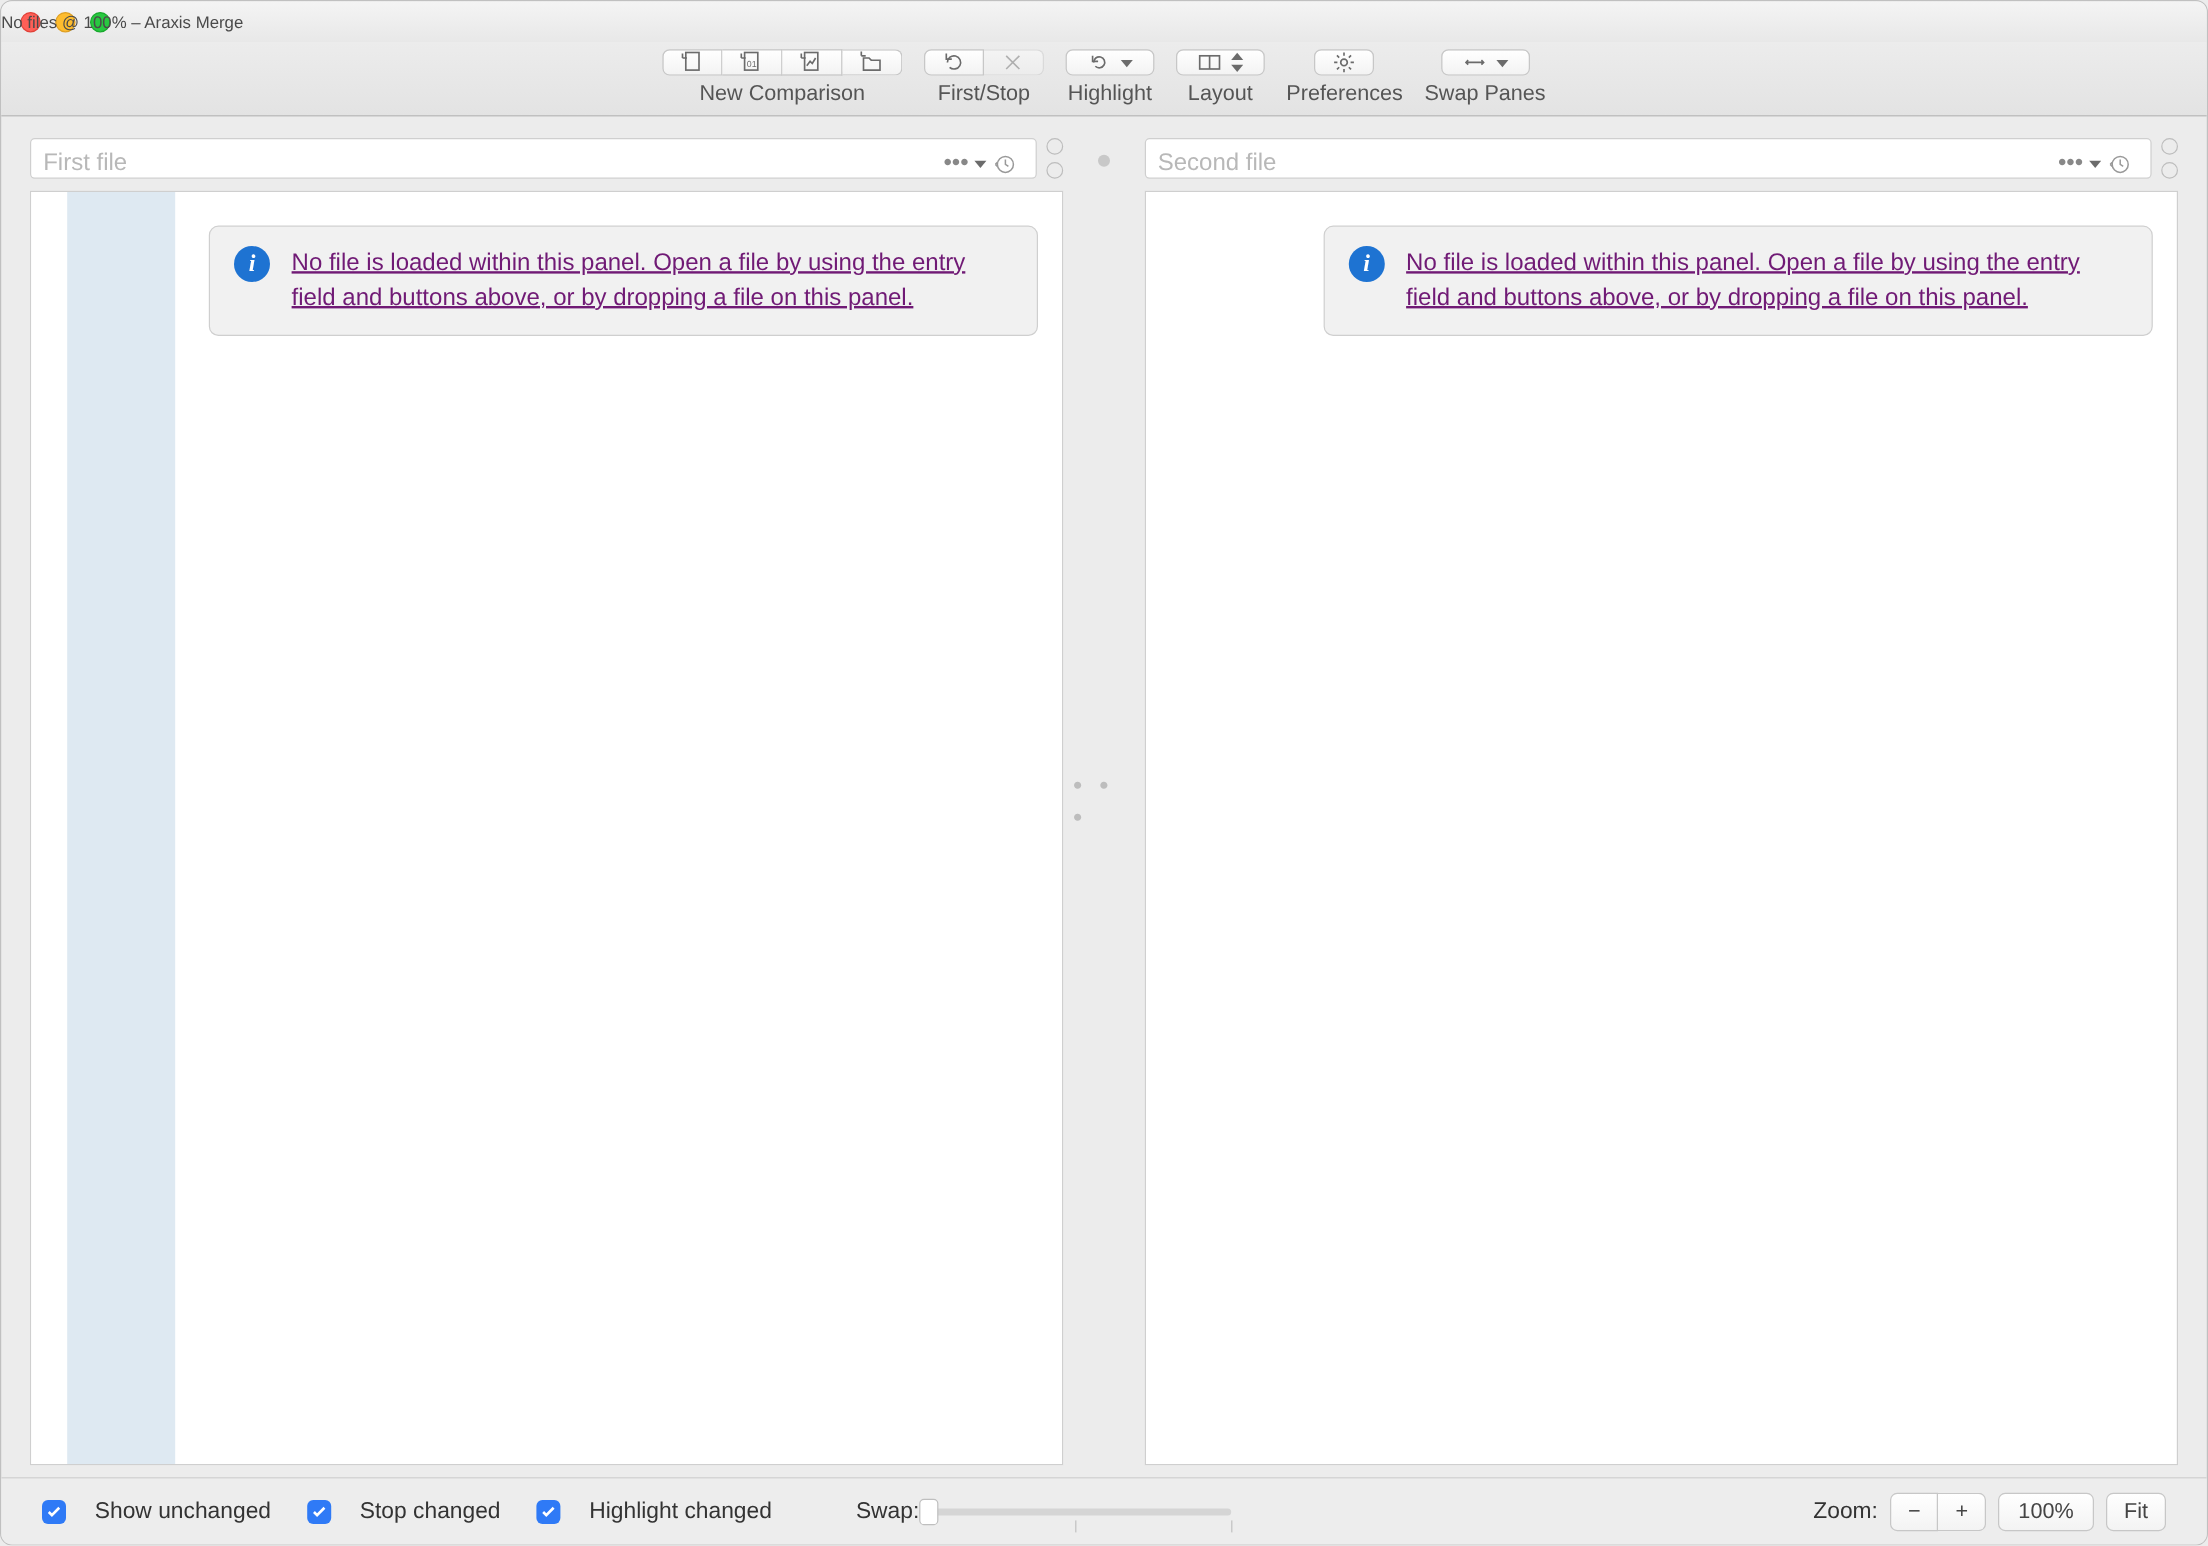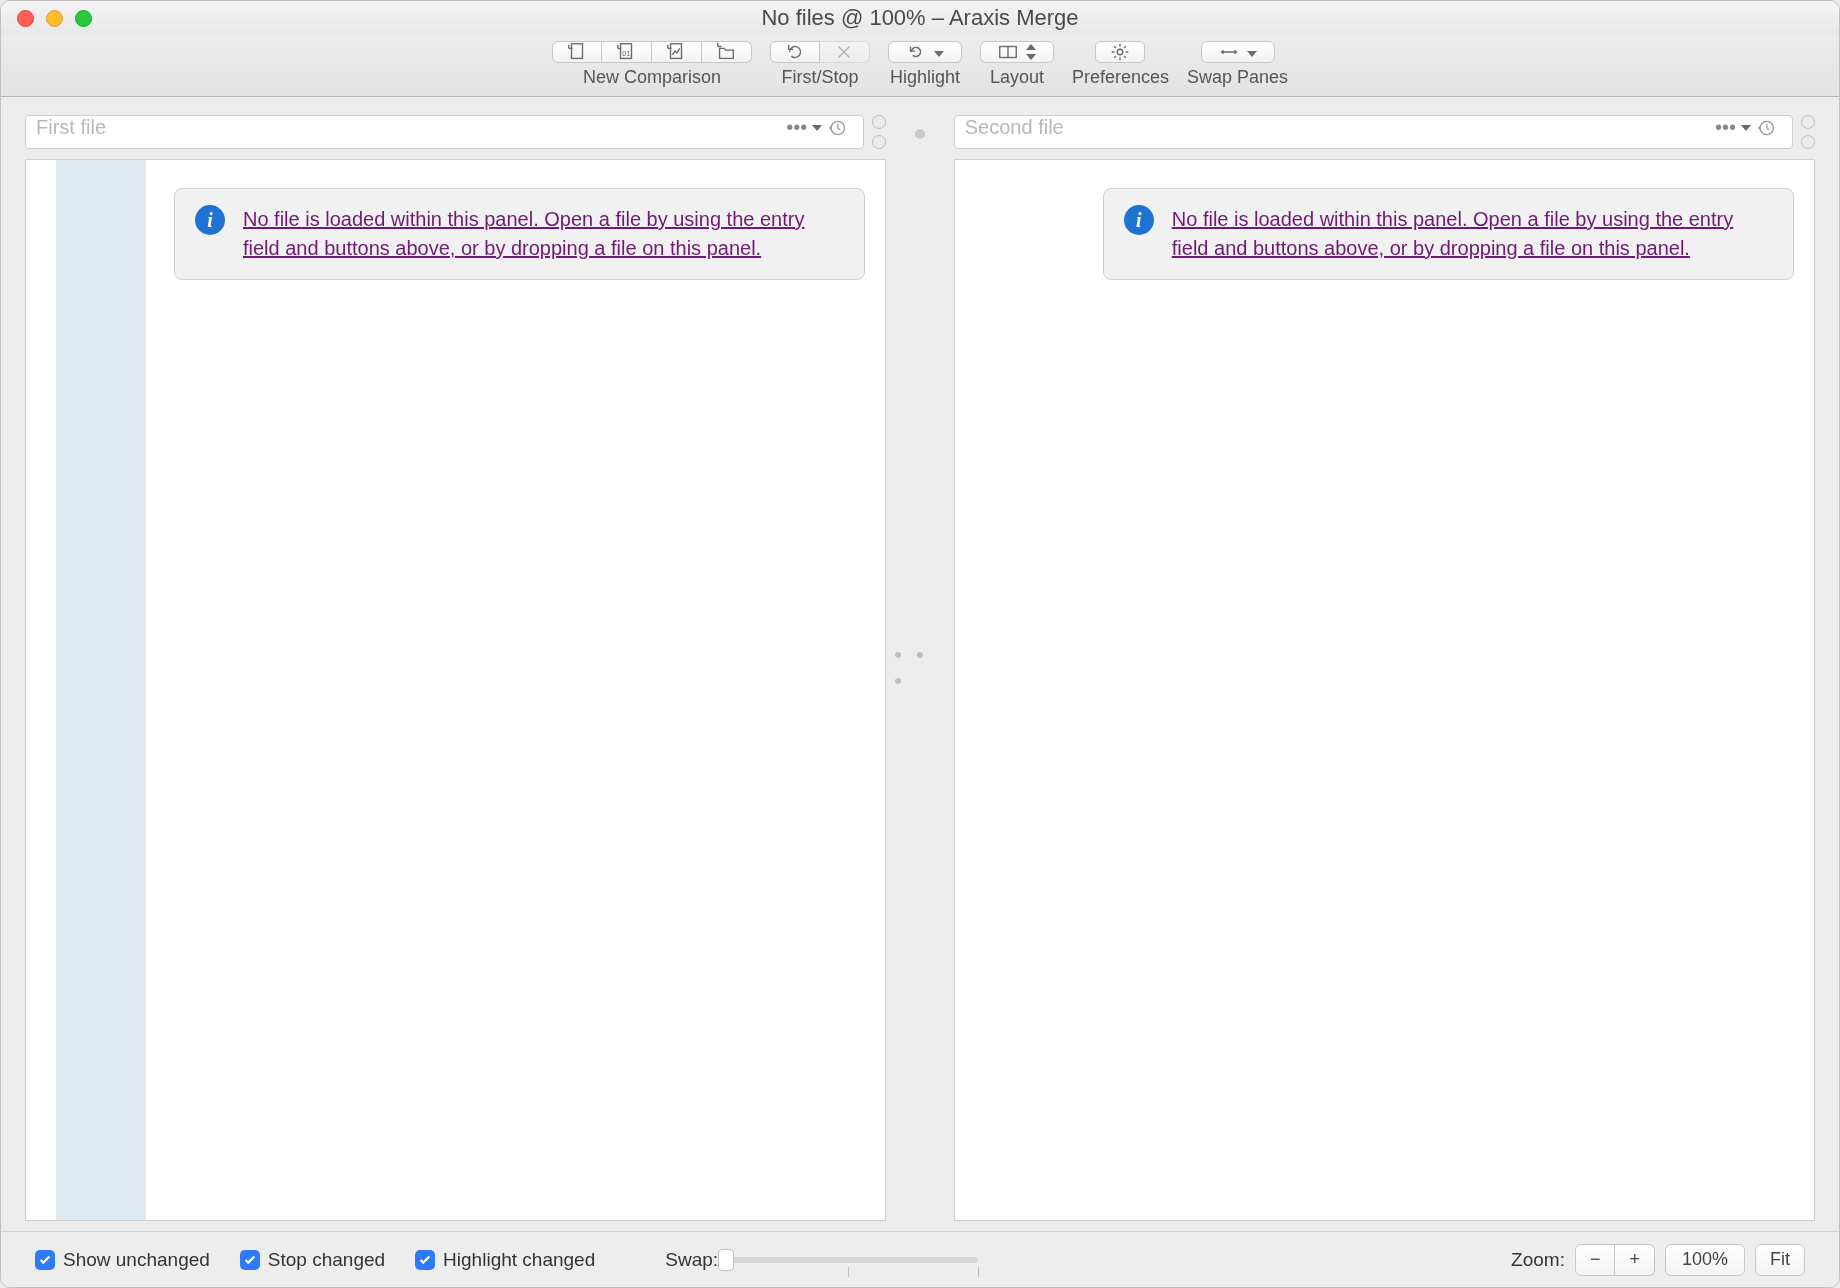--- a/index.html
+++ b/index.html
@@ -31,22 +31,22 @@
   position: relative;
 }
 .traffic { display: flex; gap: 12px; margin-left: 16px; }
 .tl { width: 17px; height: 17px; border-radius: 50%; }
 .tl.red { background: #ff5f57; border: 1px solid #e14138; }
 .tl.yellow { background: #febc2e; border: 1px solid #dfa023; }
 .tl.green { background: #28c840; border: 1px solid #17a92c; }
 .title-text {
   position: absolute;
   left: 0; right: 0;
-  text-align: center;
-  font-size: 22px;
+  text-align: left;
+  font-size: 14px;
   color: #4a4a4a;
   font-weight: 400;
 }
 .toolbar {
   background: linear-gradient(#ececec,#e3e3e3);
   border-bottom: 1px solid #b6b6b6;
   padding: 6px 0 8px 0;
   display: flex;
   justify-content: center;
   gap: 18px;
@@ -107,21 +107,21 @@
 }
 
 .path-row { display: flex; align-items: stretch; gap: 8px; }
 .path-input {
   flex: 1;
   height: 34px;
   background: #fff;
   border: 1px solid #cfcfcf;
   border-radius: 4px;
   display: flex;
-  align-items: flex-start;
+  align-items: flex-end;
   padding: 0 10px;
   color: #b8b8b8;
   font-size: 20px;
 }
 .path-btns { display: flex; align-items: center; gap: 4px; margin-right: 6px;}
 .path-input .spacer { flex: 1;}
 .path-icon { color: #888; font-size: 20px; display: inline-flex; align-items: center;}
 .path-icon svg { width:20px; height:20px;}
 .circles { display: flex; flex-direction: column; gap: 6px; justify-content: center;}
 .circ { width: 14px; height: 14px; border: 1.5px solid #bdbdbd; border-radius: 50%;}
@@ -166,21 +166,21 @@
 
 .bottombar {
   height: 56px;
   background: #ededed;
   border-top: 1px solid #cfcfcf;
   display: flex;
   align-items: center;
   padding: 0 34px;
   gap: 30px;
 }
-.check-item { display: flex; align-items: center; gap: 8px; font-size: 19px; color: #333;}
+.check-item { display: flex; align-items: center; gap: 24px; font-size: 19px; color: #333;}
 .checkbox {
   width: 20px; height: 20px;
   border-radius: 5px;
   background: #2f7af6;
   display: flex; align-items: center; justify-content: center;
 }
 .checkbox svg { width: 14px; height: 14px; }
 .checkbox svg path{ stroke:#fff; stroke-width: 2.5; fill:none;}
 .swap-area { display: flex; align-items: center; }
 .slider-track {

